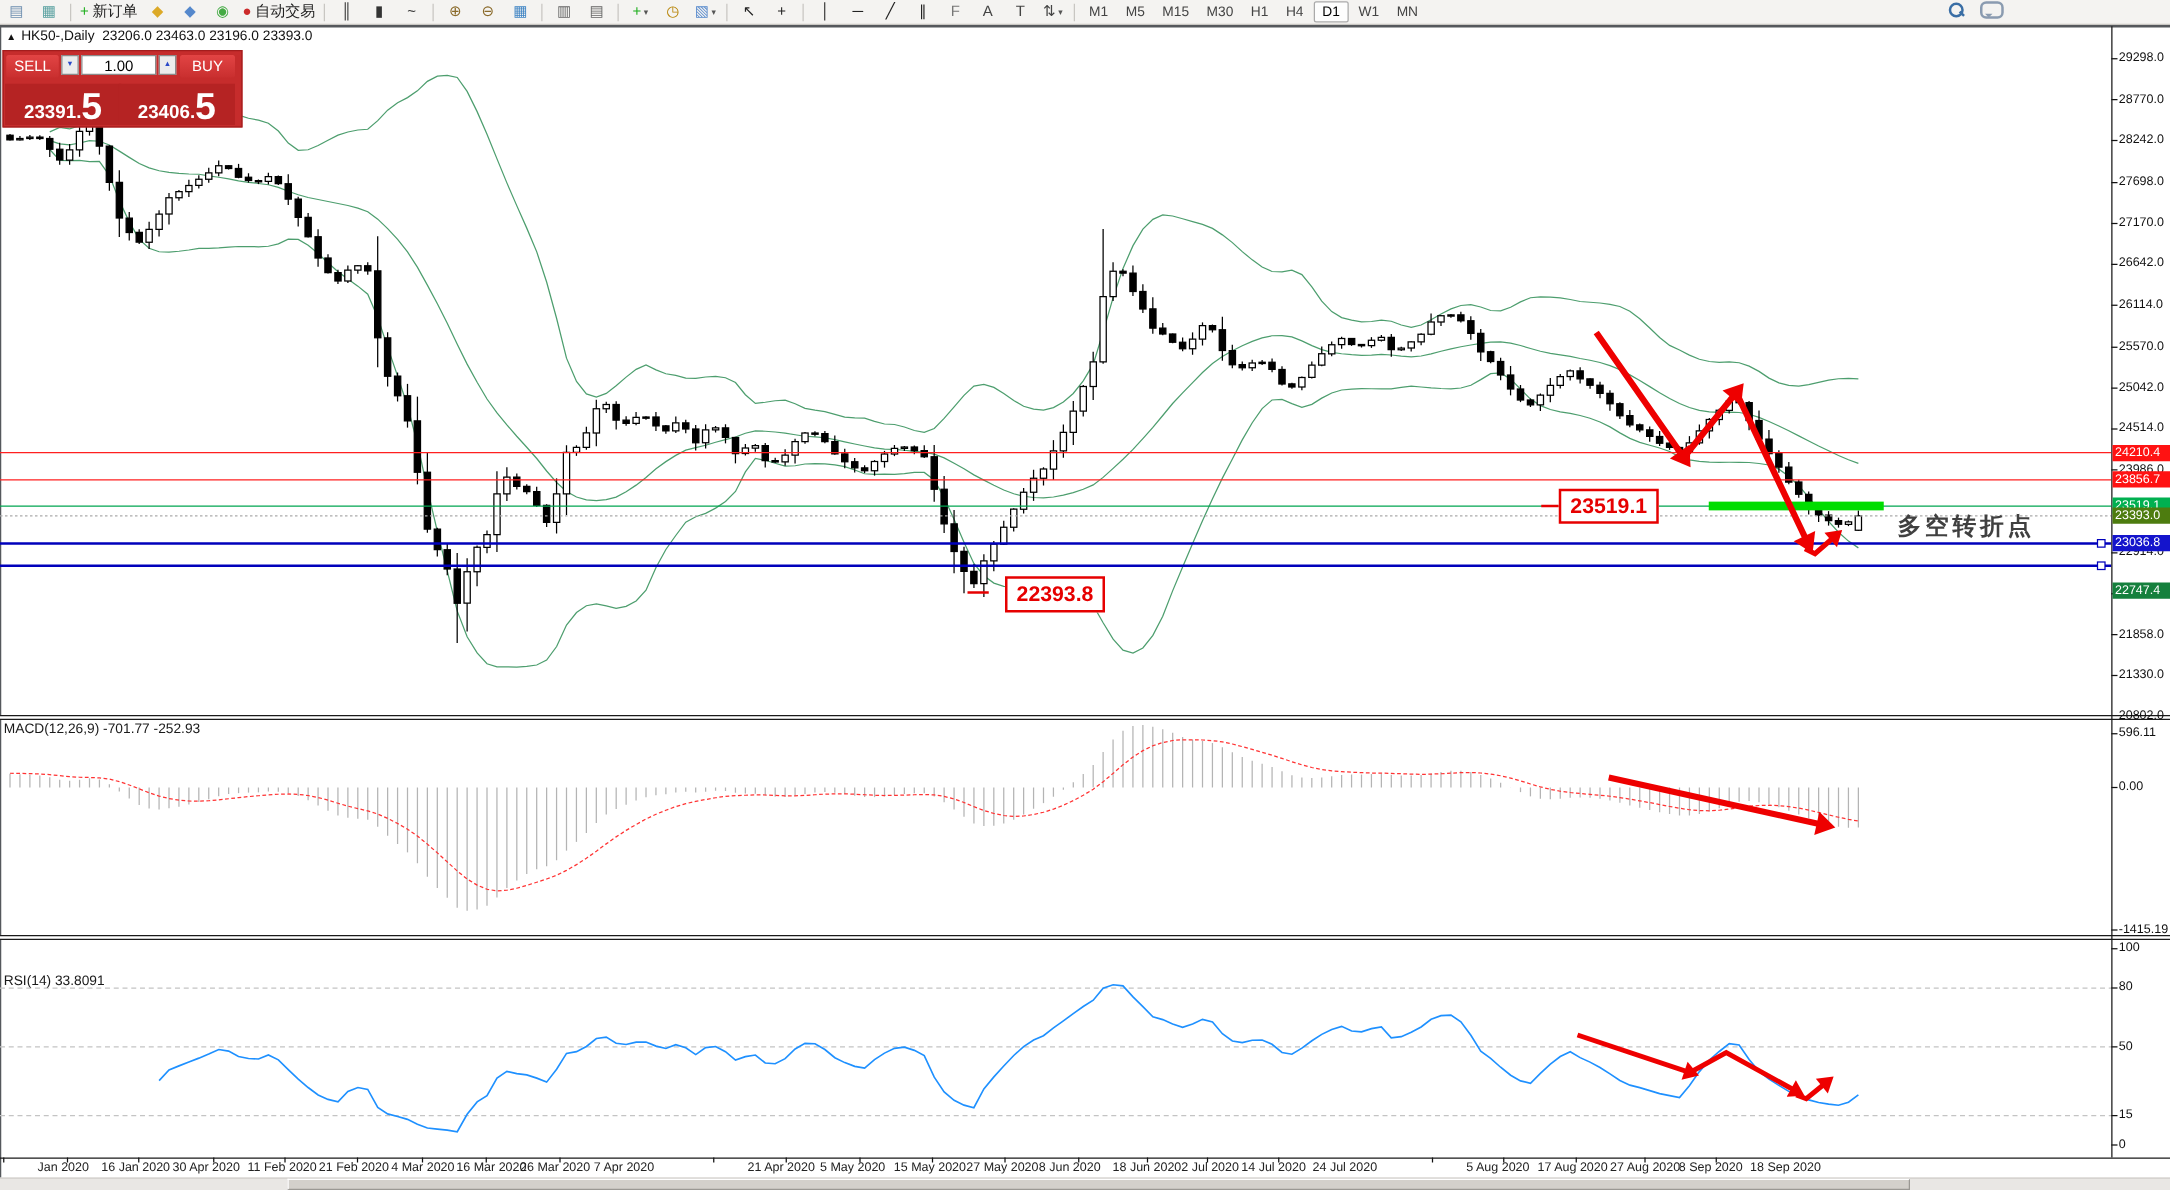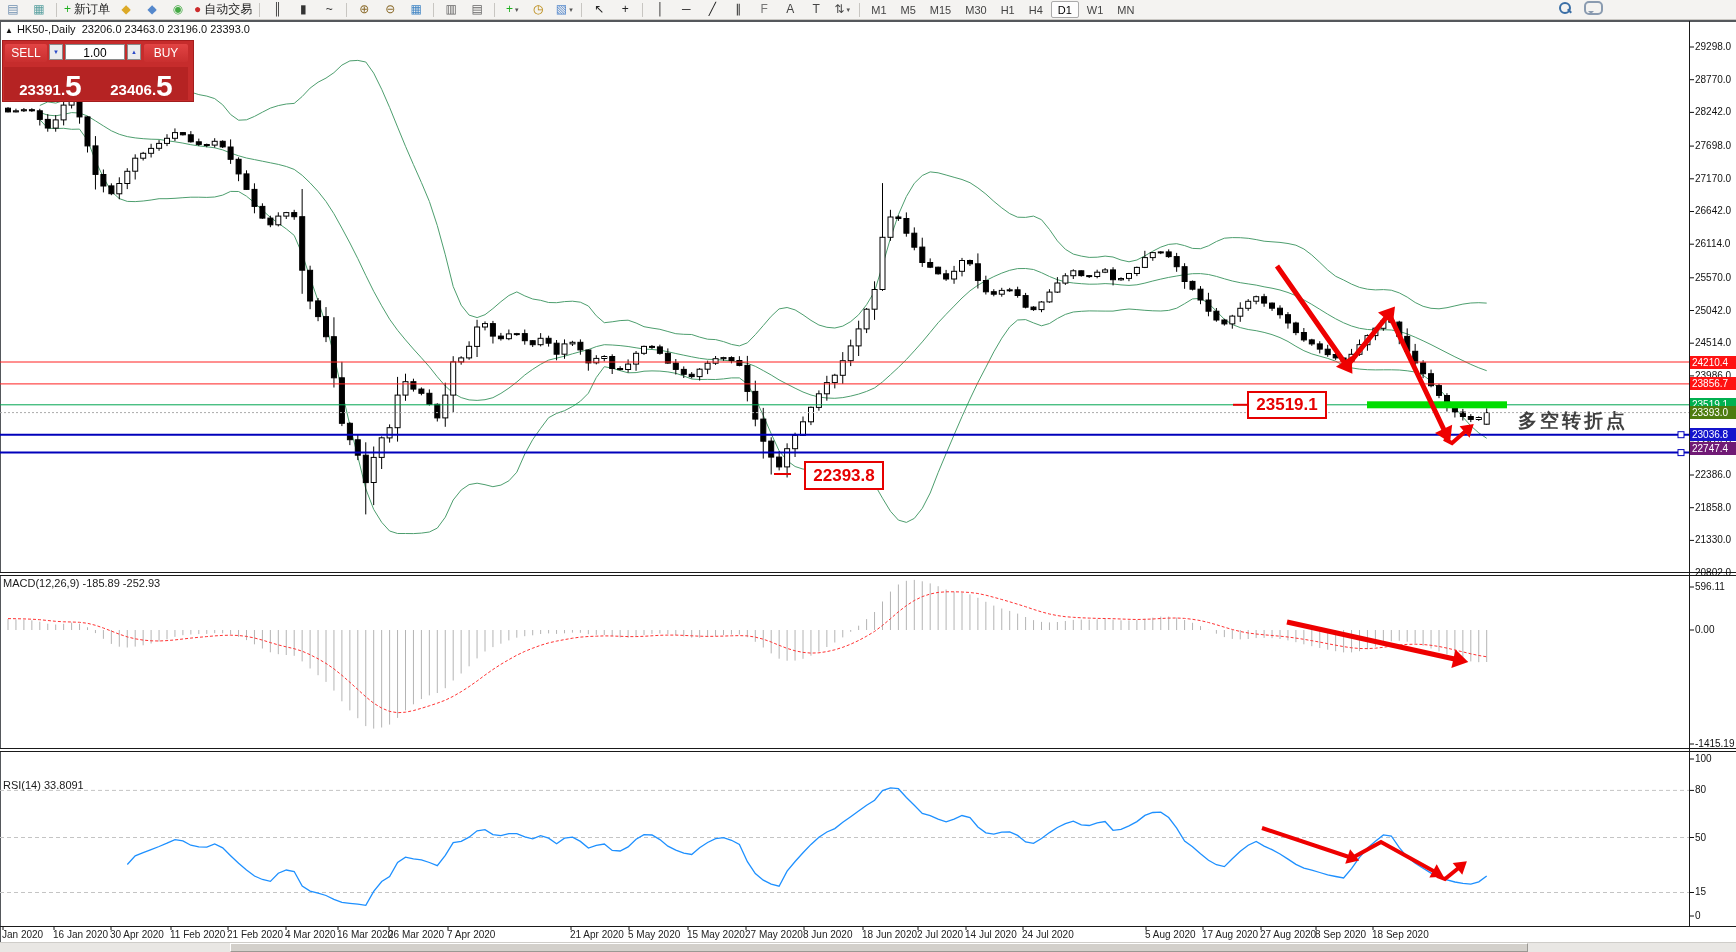--- a/index.html
+++ b/index.html
@@ -28,21 +28,21 @@
   .sep{position:absolute;left:0;width:1736px;height:4px;z-index:3;background:#fff;
        border-top:1px solid #1a1a1a;border-bottom:1px solid #1a1a1a;box-sizing:border-box;}
   .axis-line{position:absolute;left:1689px;top:21px;width:1px;height:905px;background:#1a1a1a;z-index:3;}
   .bottom-line{position:absolute;left:0;top:926px;width:1736px;height:1px;background:#1a1a1a;z-index:3;}
   .ytick{position:absolute;left:1695px;width:44px;font-size:10px;color:#111;z-index:4;height:12px;line-height:12px;}
   .badge{position:absolute;left:1690px;width:45px;height:13px;line-height:13px;font-size:10px;color:#fff;
          padding-left:2px;z-index:5;}
   .panel-label{position:absolute;left:3px;font-size:11px;color:#1a1a1a;z-index:4;white-space:nowrap;}
   .chart-title{position:absolute;left:5px;top:23px;font-size:11px;color:#111;z-index:5;white-space:nowrap;}
   .chart-title .tri{font-size:8px;margin-right:4px;}
-  .date-lbl{position:absolute;top:929px;font-size:10px;color:#222;z-index:4;white-space:nowrap;}
+  .date-lbl{position:absolute;top:929px;font-size:10px;color:#222;z-index:4;white-space:nowrap;padding-left:28px;}
   
   .ocw{position:absolute;left:2px;top:40px;width:192px;height:62px;background:#c62c2c;z-index:6;
        border:1px solid #a31d1d;box-sizing:border-box;}
   .ocw-row1{position:absolute;left:0;top:3px;width:100%;height:20px;display:flex;align-items:flex-start;}
   .ocw .sbtn{width:42px;height:18px;margin-left:2px;background:linear-gradient(#e24444,#c92f2f);color:#fff;
              font-size:12px;display:flex;align-items:center;justify-content:center;border-radius:2px;}
   .ocw .spin{width:14px;height:16px;margin-left:2px;background:#ececec;border:1px solid #8a8a8a;
              display:flex;align-items:center;justify-content:center;font-size:6px;color:#2a49c8;box-sizing:border-box;}
   .ocw .lot{width:60px;height:16px;margin-left:2px;background:#fff;border:1px solid #8a8a8a;font-size:12px;
             color:#000;text-align:center;line-height:16px;box-sizing:border-box;}
@@ -858,21 +858,21 @@
     </div>
     <div class="quote q-buy">
       <span class="qmain">23406</span>
         <span class="qmain">.</span>
         <span class="qbig">5</span>
     </div>
   </div>
 
   <div class="panel-label" style="top:577px;">
     <span>MACD(12,26,9)</span>
-    <span>-185.89</span>
+    <span>-701.77</span>
     <span>-252.93</span>
   </div>
   <div class="panel-label" style="top:779px;">
     <span>RSI(14)</span>
     <span>33.8091</span>
   </div>
 
   <div class="price-note" style="left:1247px;top:391px;width:76px;height:24px;">23519.1</div>
   <div class="price-note" style="left:804px;top:461px;width:76px;height:25px;">22393.8</div>
   <div class="cn-note" style="left:1518px;top:408px;">多空转折点</div>
@@ -894,21 +894,21 @@
       <div class="ytick" style="top: 502px;">21858.0</div>
       <div class="ytick" style="top: 534px;">21330.0</div>
       <div class="ytick" style="top: 567px;">20802.0</div>
     </div>
   <div id="badges">
       <div class="badge" style="top: 356px; background: rgb(255, 18, 18);">24210.4</div>
       <div class="badge" style="top: 377px; background: rgb(255, 18, 18);">23856.7</div>
       <div class="badge" style="top: 398px; background: rgb(0, 176, 80);">23519.1</div>
       <div class="badge" style="top: 406px; background: #4d7c0f;">23393.0</div>
       <div class="badge" style="top: 428px; background: rgb(20, 20, 204);">23036.8</div>
-      <div class="badge" style="top: 442px; background: #701a75;">22747.4</div>
+      <div class="badge" style="top: 466px; background: #15803d;">22747.4</div>
     </div>
   <div id="sub-axis">
       <div class="ytick" style="top: 581px;">596.11</div>
       <div class="ytick" style="top: 624px;">0.00</div>
       <div class="ytick" style="top: 738px;">-1415.19</div>
       <div class="ytick" style="top: 753px;">100</div>
       <div class="ytick" style="top: 784px;">80</div>
       <div class="ytick" style="top: 832px;">50</div>
       <div class="ytick" style="top: 886px;">15</div>
       <div class="ytick" style="top: 910px;">0</div>

